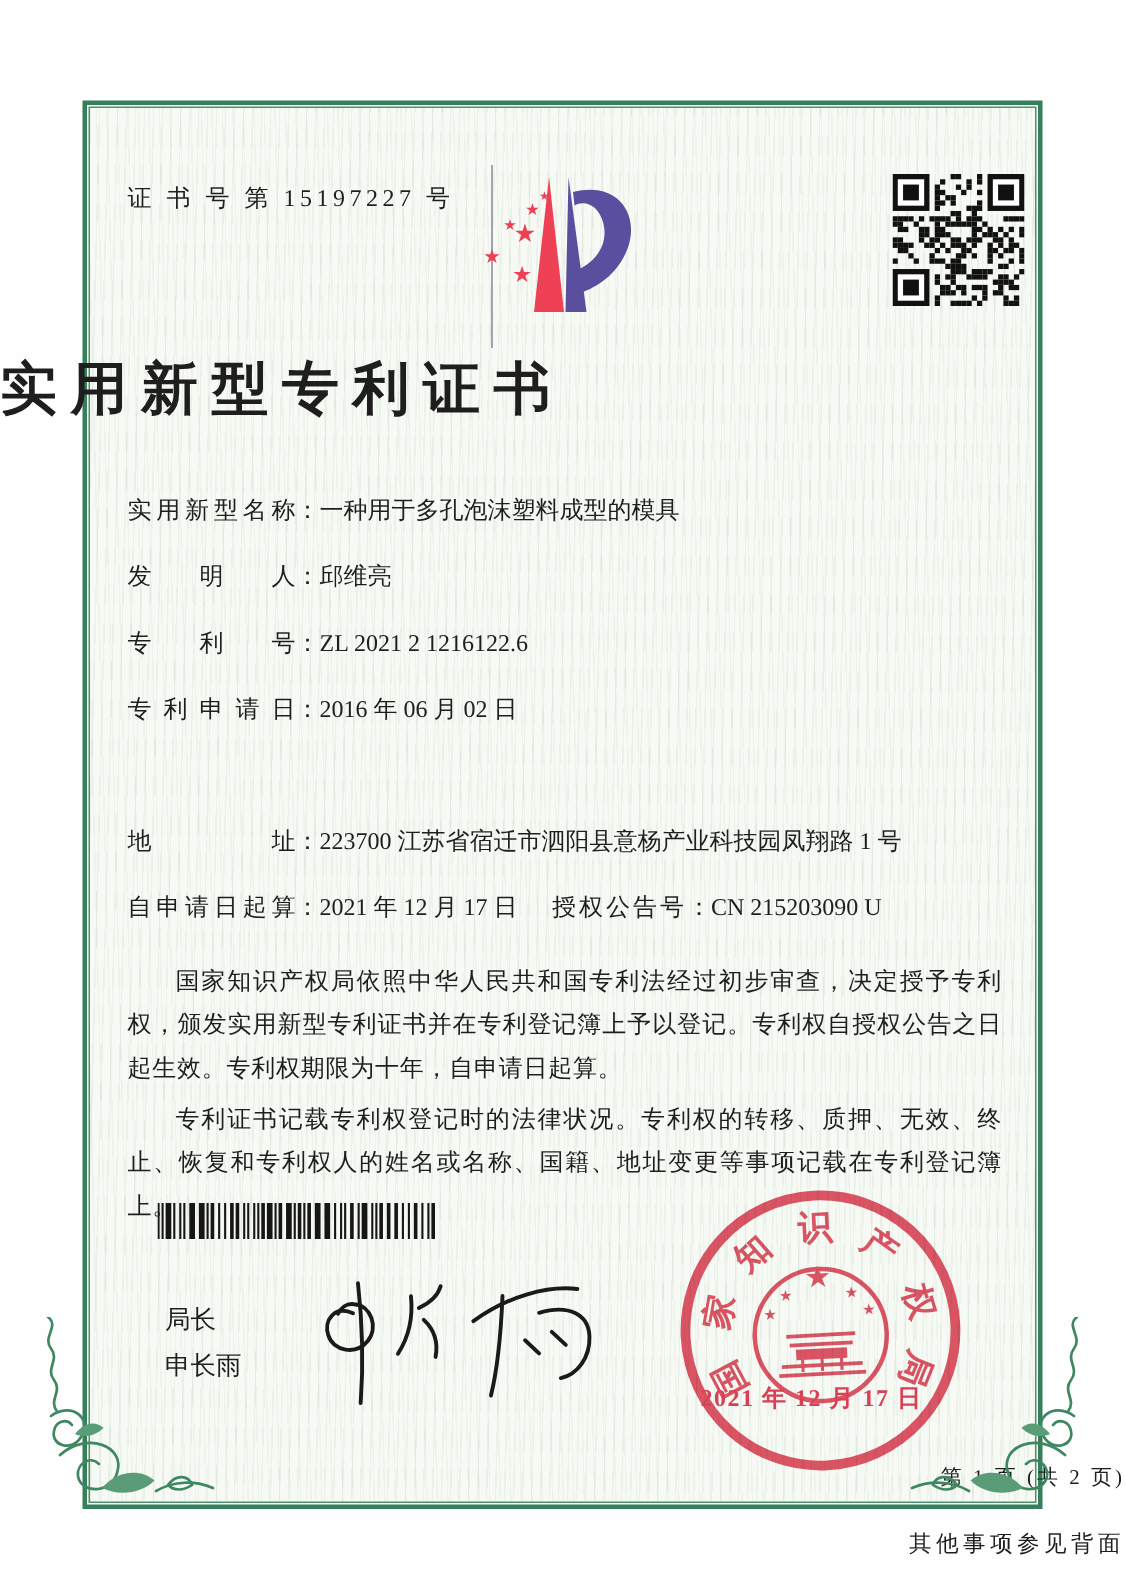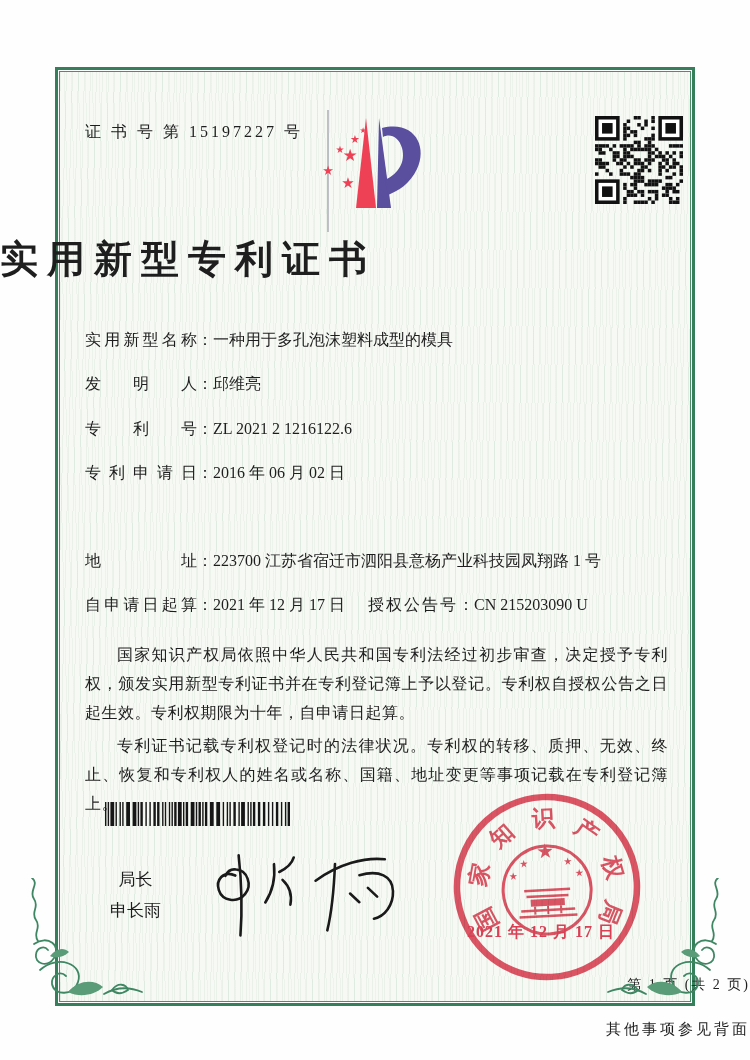--- a/index.html
+++ b/index.html
@@ -26,21 +26,21 @@
   .frow{position:absolute;left:85px;width:580px;font-size:16px;white-space:nowrap;}
   .f-label{display:inline-block;width:112px;text-align:justify;text-align-last:justify;vertical-align:top;}
   .colon{display:inline-block;}
   .pair2{position:absolute;left:283px;top:0;}
   .pair2 .f-label{width:auto;letter-spacing:2px;}
   .paras{position:absolute;left:85px;top:624px;width:583px;font-size:16px;line-height:29px;
          text-align:justify;letter-spacing:0.5px;margin-top:16px;}
   .paras p{margin:0;text-indent:2em;}
   .paras p + p{margin-top:6px;font-family:Liberation Mono, monospace;}
   .barcode{position:absolute;left:105px;top:800px;width:190px;height:28px;}
-  .director{position:absolute;left:110px;top:864px;font-size:17px;line-height:31px;text-align:center;}
+  .director{position:absolute;left:110px;top:864px;font-size:17px;line-height:31px;}
   .signature{position:absolute;left:208px;top:843px;width:200px;height:100px;transform:rotate(-2deg);}
   .seal{position:absolute;left:446px;top:786px;width:202px;height:202px;opacity:.93;mix-blend-mode:multiply;}
   .seal-date{position:absolute;left:467px;top:922px;width:180px;font-size:16px;font-weight:bold;
              color:#d94055;letter-spacing:1px;z-index:6;}
   .pageinfo{position:absolute;left:0;top:976px;width:750px;text-align:right;font-size:14px;letter-spacing:2px;}
   .backnote{position:absolute;left:0;top:1020px;width:750px;text-align:right;font-size:15px;letter-spacing:3px;}
   .flourish{position:absolute;top:878px;width:132px;height:132px;z-index:5;}
   .flourish.bl{left:20px;}
   .flourish.br{left:598px;transform:scaleX(-1);}
   svg text{user-select:none;}

